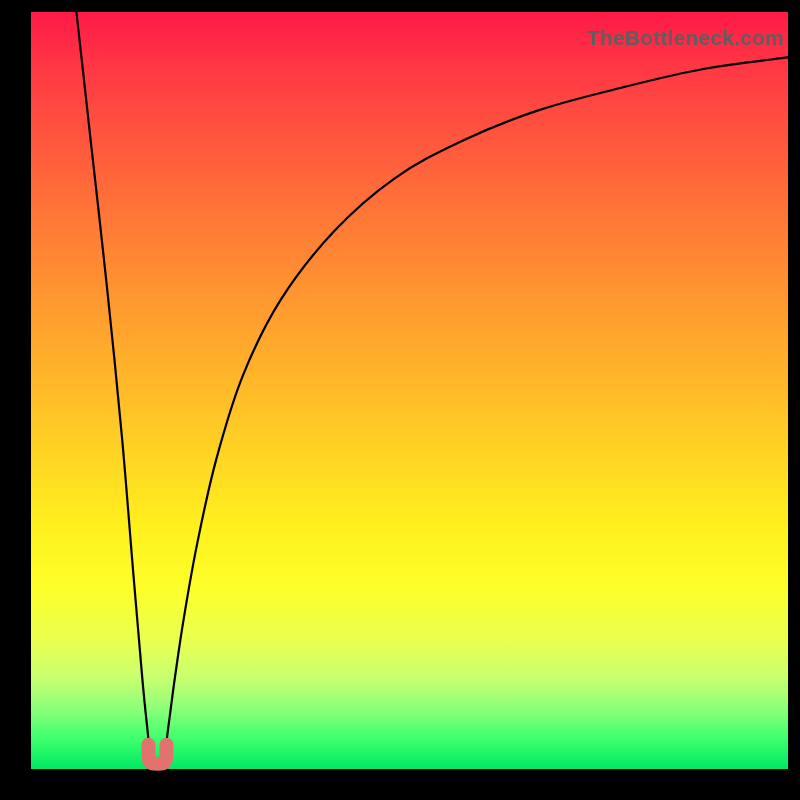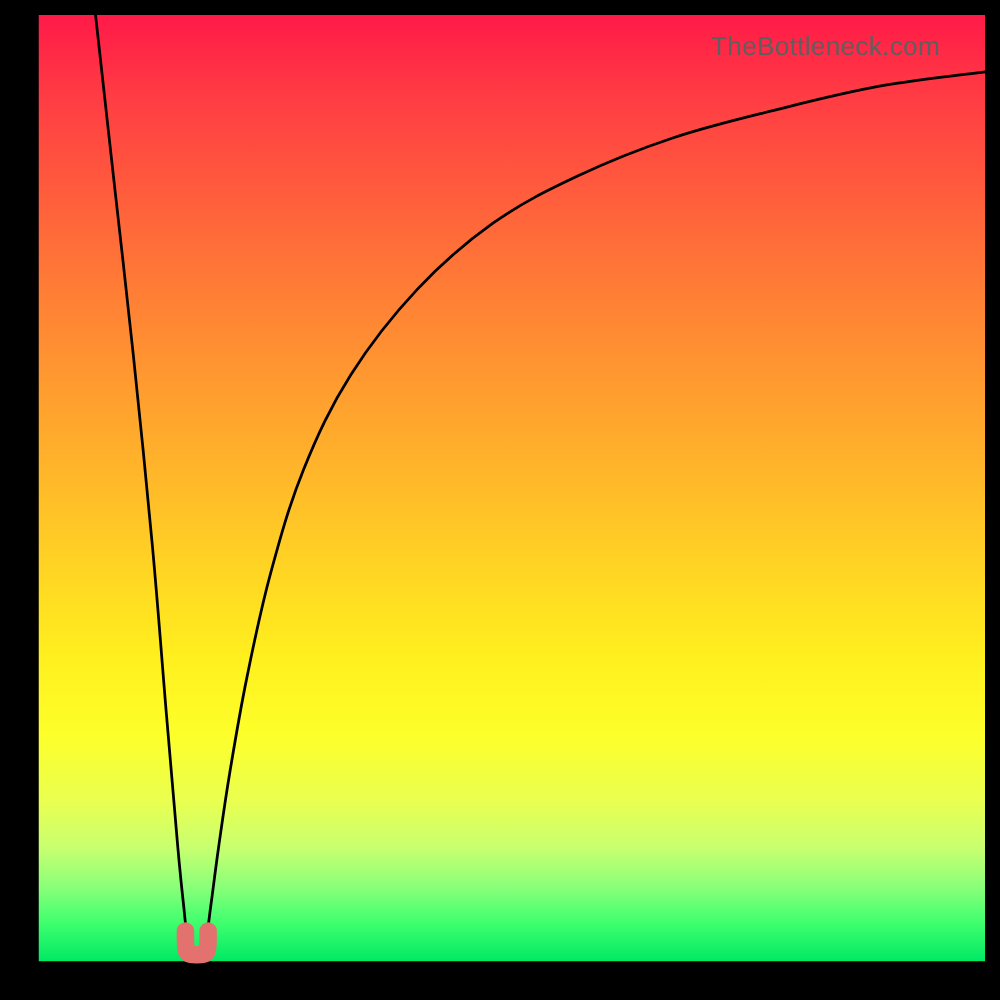--- a/index.html
+++ b/index.html
@@ -37,24 +37,24 @@
       #eaff50 83%,
       #c8ff70 88%,
       #8dff7a 92%,
       #3eff6e 96%,
       #00e864 100%
     );
   }
   .watermark {
     position: absolute;
     top: 14px;
-    right: 36px;
+    right: 4px;
     color: #5f5f5f;
     font-size: 21px;
-    font-weight: 400;
+    font-weight: 700;
     letter-spacing: 0.2px;
     user-select: none;
     text-align: right;
   }
   svg.curve-layer {
     position: absolute;
     left: 0;
     top: 0;
     width: 757px;
     height: 757px;

